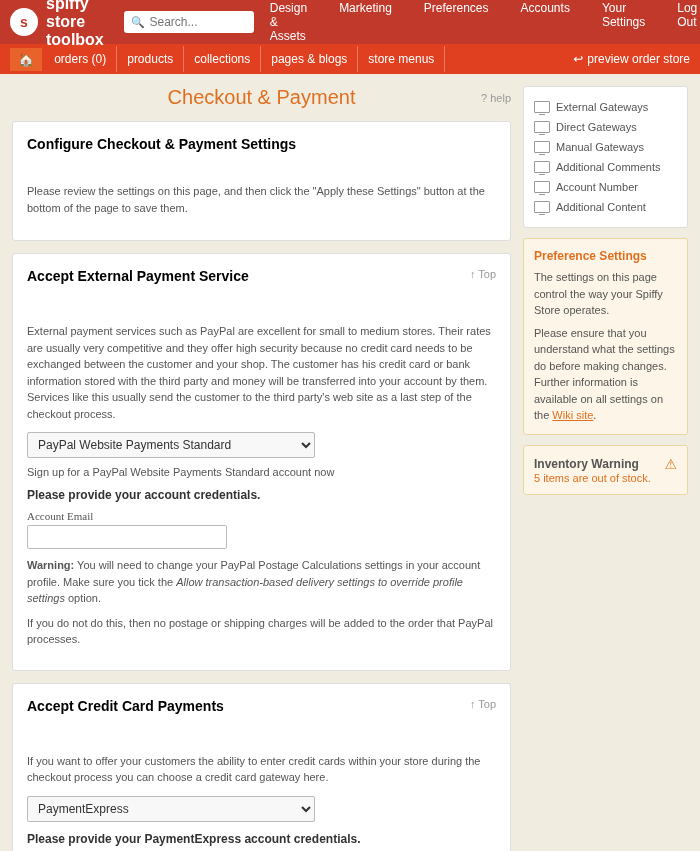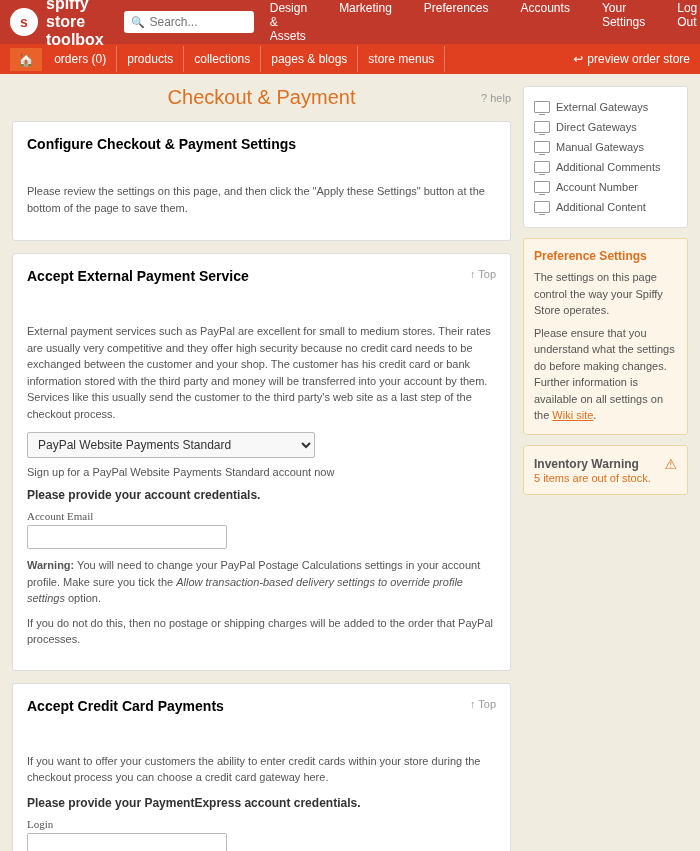--- a/index.html
+++ b/index.html
@@ -143,20 +143,25 @@
       <div class="warning-text">If you do not do this, then no postage or shipping charges will be added to the order that PayPal processes.</div>
     </div>
 
     <div class="section">
       <div style="display:flex; justify-content:space-between; align-items:flex-start;gap:47px;">
         <div class="section-title">Accept Credit Card Payments</div>
         <span class="top-link">↑ Top</span>
       </div>
       <div class="section-text">If you want to offer your customers the ability to enter credit cards within your store during the checkout process you can choose a credit card gateway here.</div>
 
+      <div style="margin: 8px 0;">
+        <select class="select-input">
+          <option>PaymentExpress</option>
+        </select>
+      </div>
 
       <div class="credentials-label">Please provide your PaymentExpress account credentials.</div>
 
       <div class="field-label">Login</div>
       <input type="text" class="text-input" style="">
 
       <div class="field-label">Password</div>
       <input type="password" class="text-input" value="testpword" style="">
 
       

